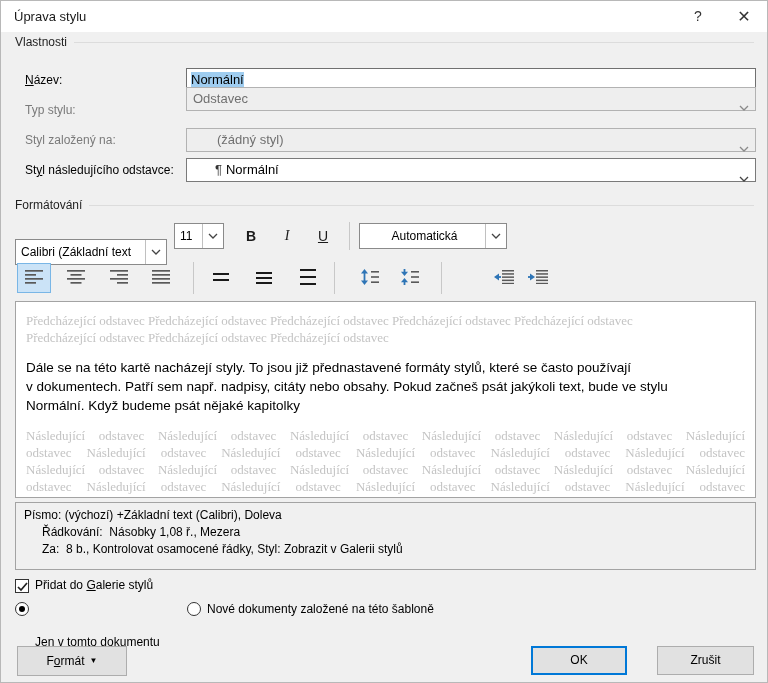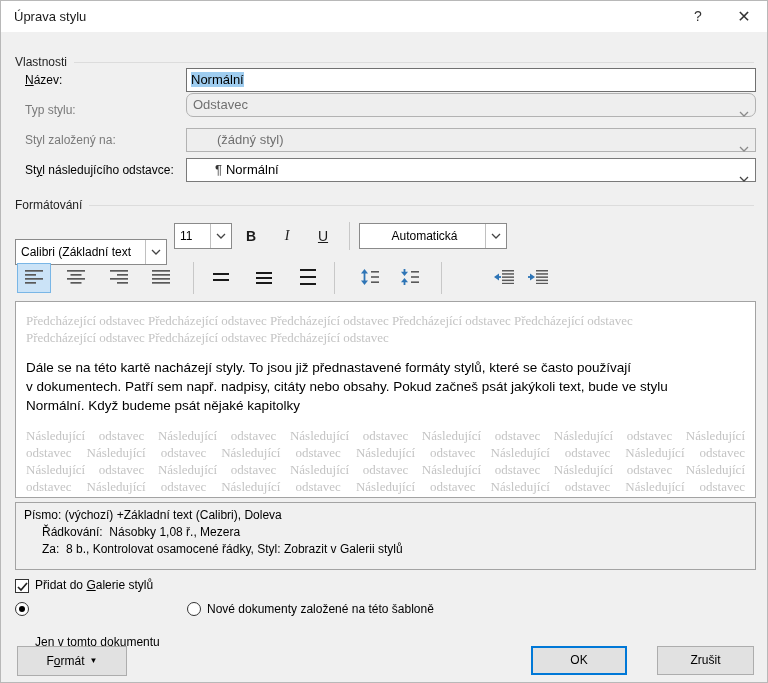--- a/index.html
+++ b/index.html
@@ -78,30 +78,30 @@
 <body>
 
 <div class="dialog">
 
   <div class="titlebar">
     <div class="title">Úprava stylu</div>
     <div class="cap-btn cap-help">?</div>
     <div class="cap-btn cap-close">✕</div>
   </div>
 
-  <div class="group-header" style="top:54px;">
+  <div class="group-header" style="top:34px;">
     <span class="lbl">Vlastnosti</span>
     <span class="rule"></span>
   </div>
 
   <div class="prop-label" style="top:67px;"><span class="accel">N</span><span>ázev:</span></div>
   <div class="field text-input" style="top:67px;"><span class="sel">Normální</span></div>
 
   <div class="prop-label disabled" style="top:97px;">Typ stylu:</div>
-  <div class="field combo" style="top:92px;border-radius:7px;">
+  <div class="field combo" style="top:86px;">
     <span>Odstavec</span>
     <span class="chev"><svg width="10" height="6" viewBox="0 0 10 6">
           <polyline points="1,1 5,5 9,1" fill="none" stroke="#8a8a8a" stroke-width="1.3"></polyline>
         </svg></span>
   </div>
 
   <div class="prop-label disabled" style="top:127px;">Styl založený na:</div>
   <div class="field combo" style="top:127px;">
     <span class="indent">(žádný styl)</span>
     <span class="chev"><svg width="10" height="6" viewBox="0 0 10 6">
@@ -123,21 +123,21 @@
   </div>
 
   <div class="fcombo" style="left:14px; top:222px; width:152px;margin-top:16px;">
     <span class="txt">Calibri (Základní text</span>
     <span class="dd">
         <svg width="10" height="6" viewBox="0 0 10 6">
           <polyline points="1,1 5,5 9,1" fill="none" stroke="#444" stroke-width="1.3"></polyline>
         </svg>
       </span>
   </div>
-  <div class="fcombo" style="left:173px; top:222px; width:58px;">
+  <div class="fcombo" style="left:173px; top:222px; width:50px;">
     <span class="txt">11</span>
     <span class="dd">
         <svg width="10" height="6" viewBox="0 0 10 6">
           <polyline points="1,1 5,5 9,1" fill="none" stroke="#444" stroke-width="1.3"></polyline>
         </svg>
       </span>
   </div>
   <div class="fmt-btn b" style="left:234px; top:222px;">B</div>
   <div class="fmt-btn i" style="left:270px; top:222px;">I</div>
   <div class="fmt-btn u" style="left:306px; top:222px;">U</div>

